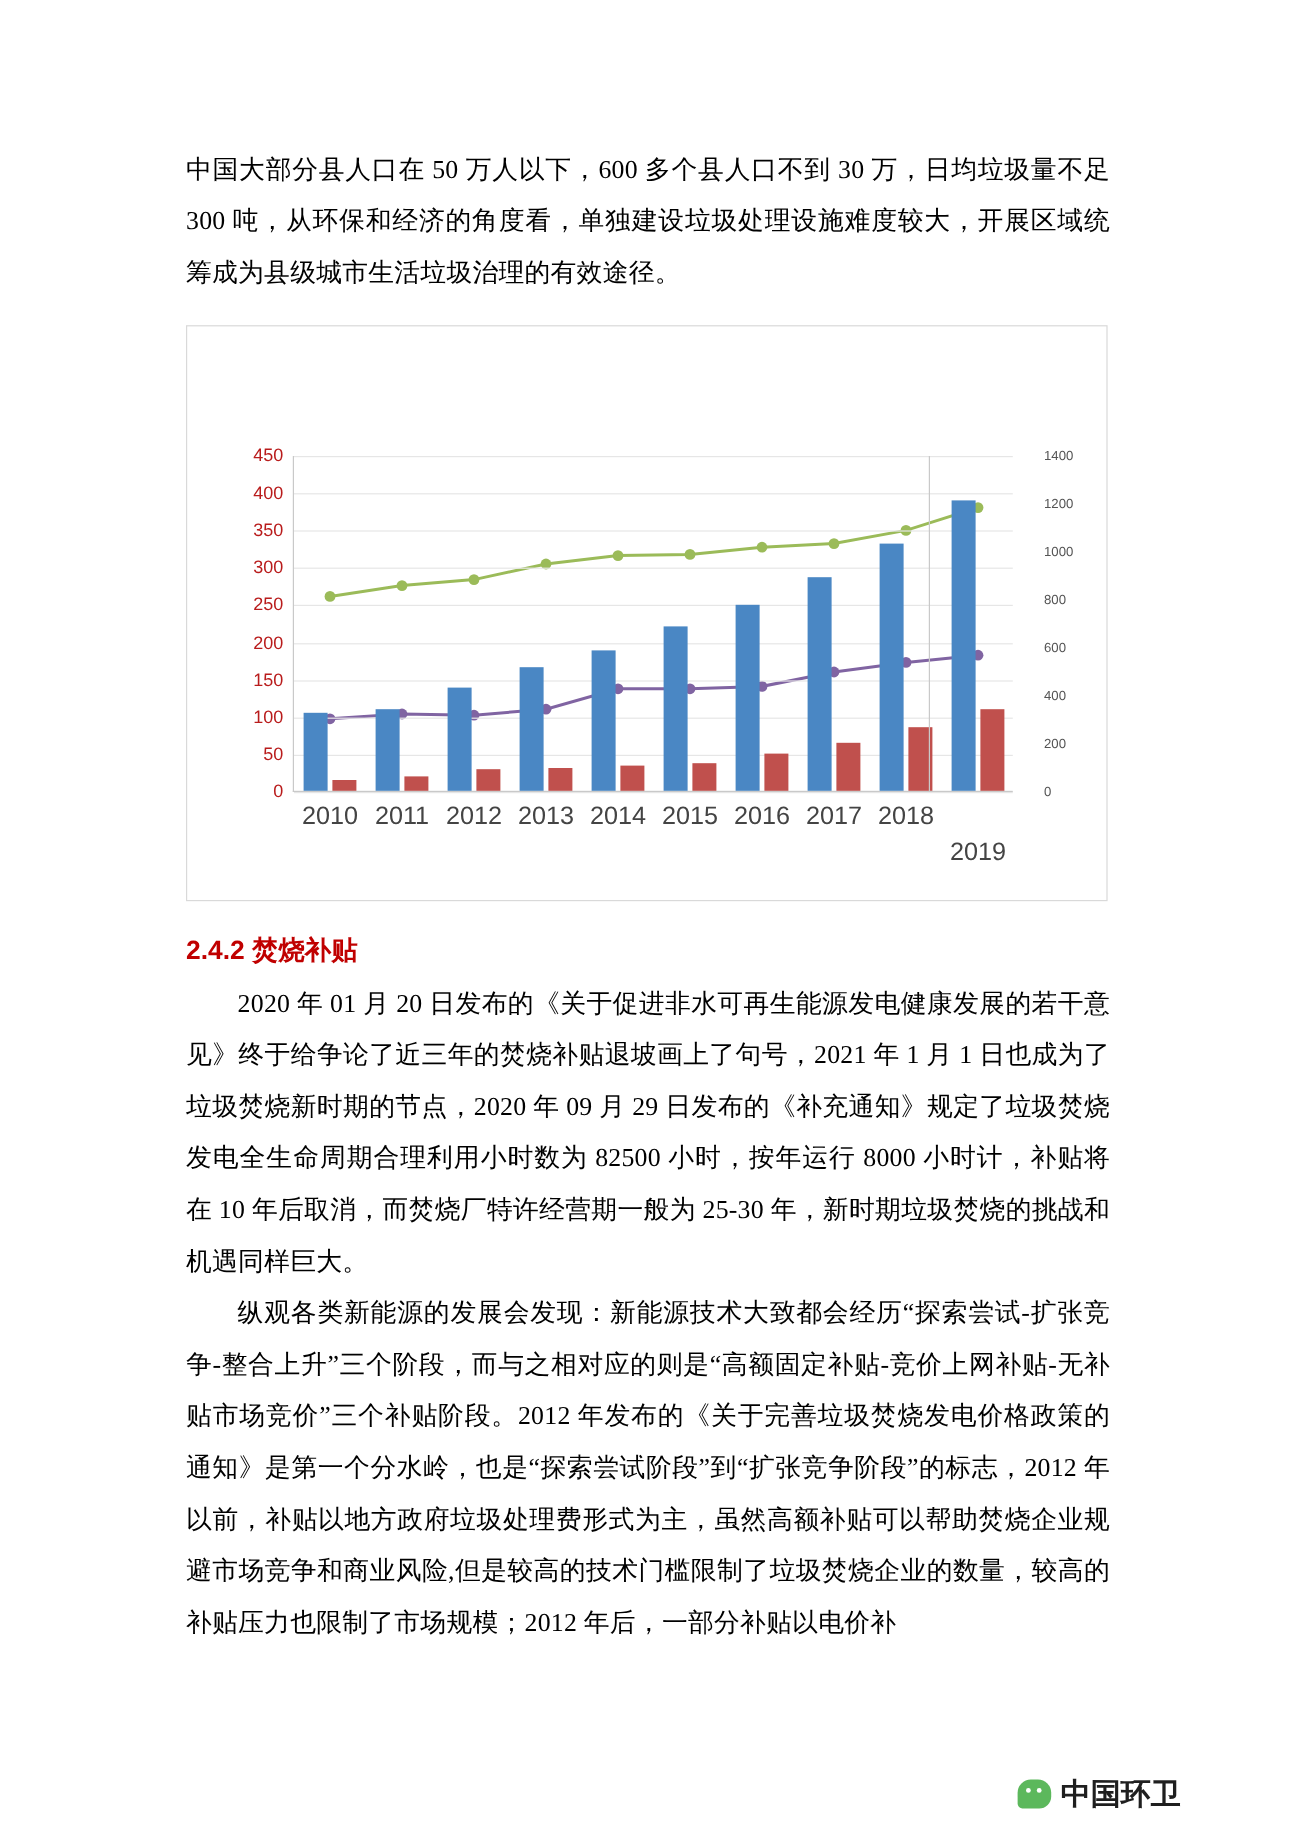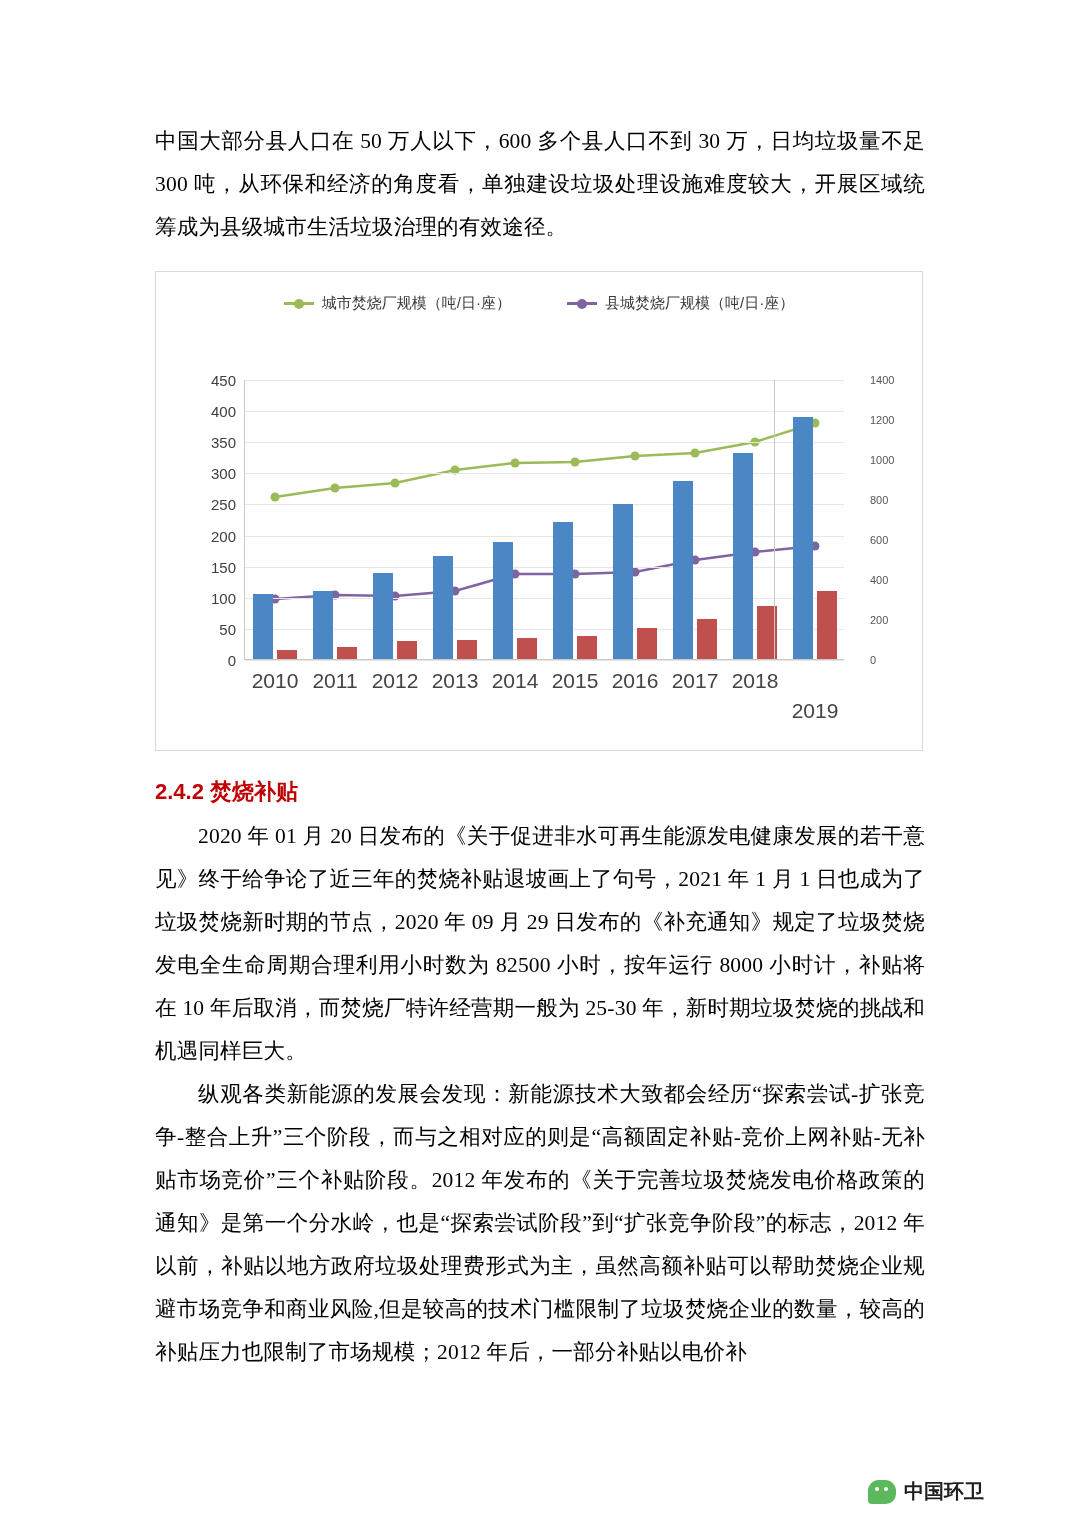--- a/index.html
+++ b/index.html
@@ -106,21 +106,21 @@
     height: 1px;
     background: #e6e6e6;
   }
   .ytick {
     position: absolute;
     right: 100%;
     margin-right: 9px;
     transform: translateY(-50%);
     font-family: "Liberation Sans", sans-serif;
     font-size: 15px;
-    color: #404040;
+    color: #b91c1c;
     white-space: nowrap;
   }
   .ytick-right {
     position: absolute;
     left: 100%;
     margin-left: 26px;
     transform: translateY(-50%);
     font-family: "Liberation Sans", sans-serif;
     font-size: 11px;
     color: #555;
@@ -180,21 +180,21 @@
     color: #000;
   }
   .wechat-badge {
     position: absolute;
     right: 20px;
     top: 1478px;
     display: flex;
     align-items: center;
     gap: 8px;
     font-family: "Liberation Sans", sans-serif;
-    font-size: 20px;
+    font-size: 25px;
     color: #1f1f1f;
   }
   .wechat-icon {
     width: 28px; height: 24px;
     background: #5cb85c;
     border-radius: 11px 11px 10px 4px;
     position: relative;
   }
   .wechat-icon::before,
   .wechat-icon::after {
@@ -214,30 +214,20 @@
 
 <div class="page">
 
   <div class="content">
 
     <p class="body-text">中国大部分县人口在 50 万人以下，600 多个县人口不到 30 万，日均垃圾量不足 300 吨，从环保和经济的角度看，单独建设垃圾处理设施难度较大，开展区域统筹成为县级城市生活垃圾治理的有效途径。</p>
 
     <div class="figure">
 
       <div class="legend">
-        <div class="legend-row">
-          <span class="legend-item">
-            <span class="legend-line" style="background:#9bbb59"></span>
-            <span>城市焚烧厂规模（吨/日·座）</span>
-          </span>
-          <span class="legend-item">
-            <span class="legend-line" style="background:#8064a2"></span>
-            <span>县城焚烧厂规模（吨/日·座）</span>
-          </span>
-        </div>
       </div>
 
       <div class="plot" id="plot">
         <svg class="lines" id="lines">
             <polyline points="30,117 90,108 150,103 210,90 270,82.99999999999997 330,82 390,76 450,73 510,62 570,43" fill="none" stroke="#9bbb59" stroke-width="2.5"></polyline>
             <circle cx="30" cy="117" r="4.5" fill="#9bbb59"></circle>
             <circle cx="90" cy="108" r="4.5" fill="#9bbb59"></circle>
             <circle cx="150" cy="103" r="4.5" fill="#9bbb59"></circle>
             <circle cx="210" cy="90" r="4.5" fill="#9bbb59"></circle>
             <circle cx="270" cy="82.99999999999997" r="4.5" fill="#9bbb59"></circle>

